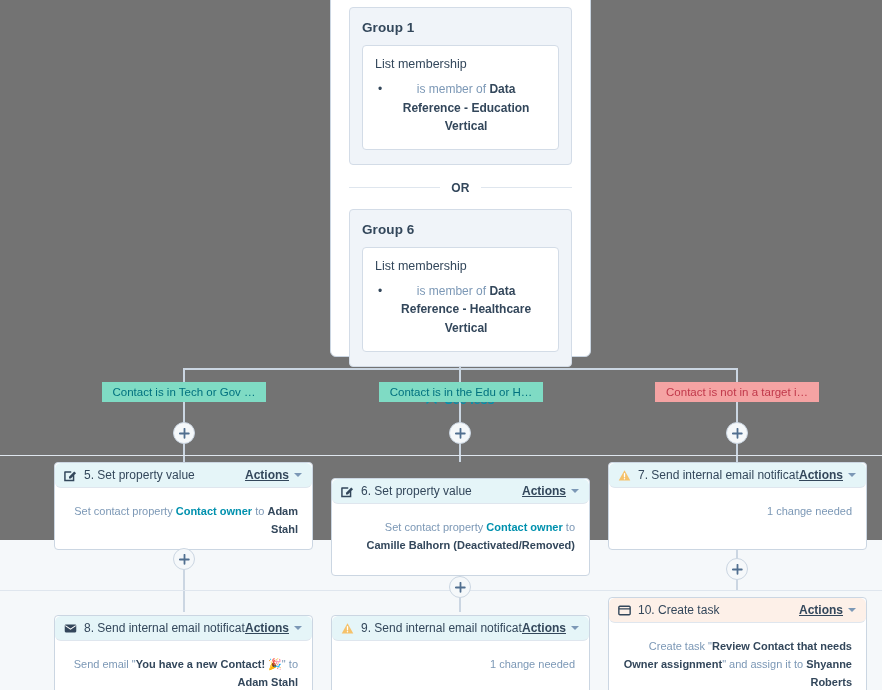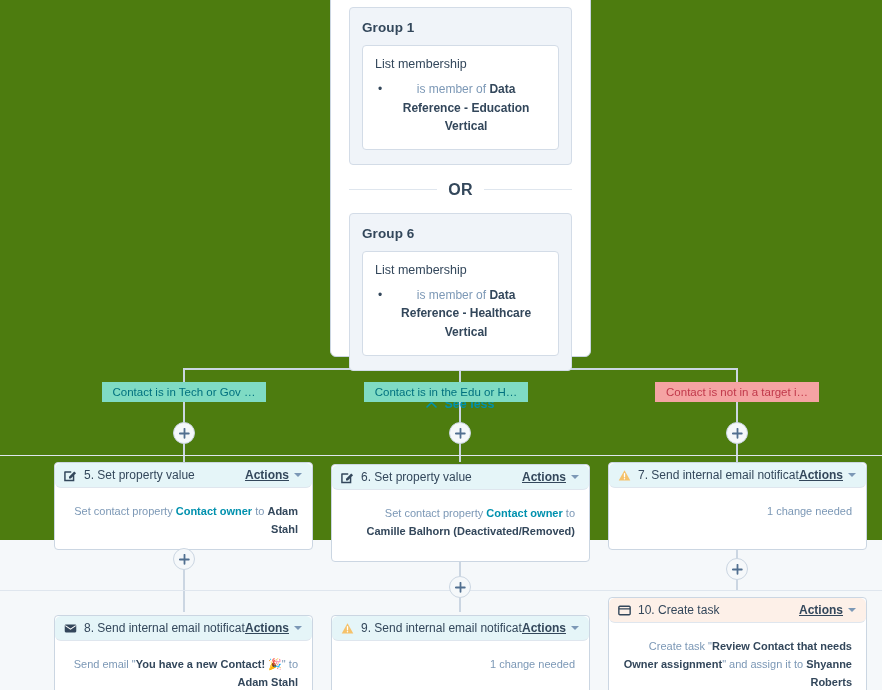--- a/index.html
+++ b/index.html
@@ -6,21 +6,21 @@
   html, body {
     margin: 0; padding: 0;
     width: 882px; height: 690px;
     background: #f5f8fa;
     font-family: "Liberation Sans", sans-serif;
     overflow: hidden;
   }
   #canvas {
     position: relative;
     width: 882px; height: 540px;
-    background: #4d7c0f;
+    background: #737373;
   }
 
   
   .vline { position: absolute; width: 2px; background: #cbd6e2; }
   .hline { position: absolute; height: 2px; background: #cbd6e2; }
   .hline-full { position: absolute; height: 1px; background: #dfe6ee; left: 0; right: 0; }
 
   .plus-btn {
     position: absolute;
     width: 22px; height: 22px;
@@ -87,21 +87,21 @@
   }
   .filter-text { text-align: center; flex: 1; padding-right: 4px;}
   .filter-text b { color: #33475b; font-weight: bold; }
 
   .or-row {
     display: flex; align-items: center;
     margin: 16px 18px 14px 18px;
   }
   .or-row .rule { flex: 1; height: 1px; background: #dfe6ee; }
   .or-label {
-    font-size: 16px; font-weight: bold; color: #33475b;
+    font-size: 12px; font-weight: bold; color: #33475b;
     padding: 0 11px; letter-spacing: .3px;
   }
 
   .see-less {
     display: flex; align-items: center; justify-content: center;
     gap: 7px;
     margin-top: 26px;
     font-size: 12.5px; font-weight: bold;
     color: #0091ae;
     cursor: pointer;
@@ -212,21 +212,21 @@
     </div>
   </div>
 
   <div class="vline" style="left:459px; top:357px; height:12px;"></div>
   <div class="hline" style="left:183px; top:368px; width:555px;"></div>
   <div class="vline" style="left:183px; top:368px; height:15px;"></div>
   <div class="vline" style="left:459px; top:368px; height:15px;"></div>
   <div class="vline" style="left:736px; top:368px; height:15px;"></div>
 
   <div class="branch-label branch-green" style="left:102px; top:382px; width:164px;">Contact is in Tech or Gov …</div>
-  <div class="branch-label branch-green" style="left:364px; top:382px; width:164px;">Contact is in the Edu or H…</div>
+  <div class="branch-label branch-green" style="left:379px; top:382px; width:164px;">Contact is in the Edu or H…</div>
   <div class="branch-label branch-red" style="left:655px; top:382px; width:164px;">Contact is not in a target i…</div>
 
   <div class="vline" style="left:183px; top:402px; height:60px;"></div>
   <div class="vline" style="left:459px; top:402px; height:60px;"></div>
   <div class="vline" style="left:736px; top:402px; height:60px;"></div>
 
   <div class="plus-btn" style="left:173px; top:422px;">
     <svg width="11" height="11" viewBox="0 0 11 11">
         <path d="M5.5 0.8v9M0.8 5.5h9" stroke="#516f90" stroke-width="1.8" stroke-linecap="round"></path>
       </svg>
@@ -254,21 +254,21 @@
       </span>
       <span class="card-title">5. Set property value</span>
       <span class="actions-link">Actions</span>
       <span class="caret"></span>
     </div>
     <div class="card-body">
       <span>Set contact property </span><span class="link">Contact owner</span><span> to </span><b>Adam Stahl</b>
     </div>
   </div>
 
-  <div class="card" style="left:331px; top:464px; width:259px; height:98px;">
+  <div class="card" style="left:331px; top:478px; width:259px; height:98px;">
     <div class="card-head head-teal">
       <span class="card-icon">
         <svg width="13" height="13" viewBox="0 0 14 14">
             <path d="M1 3.2h6.2M1 3.2v9.3h9.3V7" stroke="#33475b" stroke-width="1.6" fill="none" stroke-linecap="round"></path>
             <path d="M5.4 8.3l5.6-5.6 2 2-5.6 5.6H5.4z" fill="#33475b"></path>
           </svg>
       </span>
       <span class="card-title">6. Set property value</span>
       <span class="actions-link">Actions</span>
       <span class="caret"></span>

